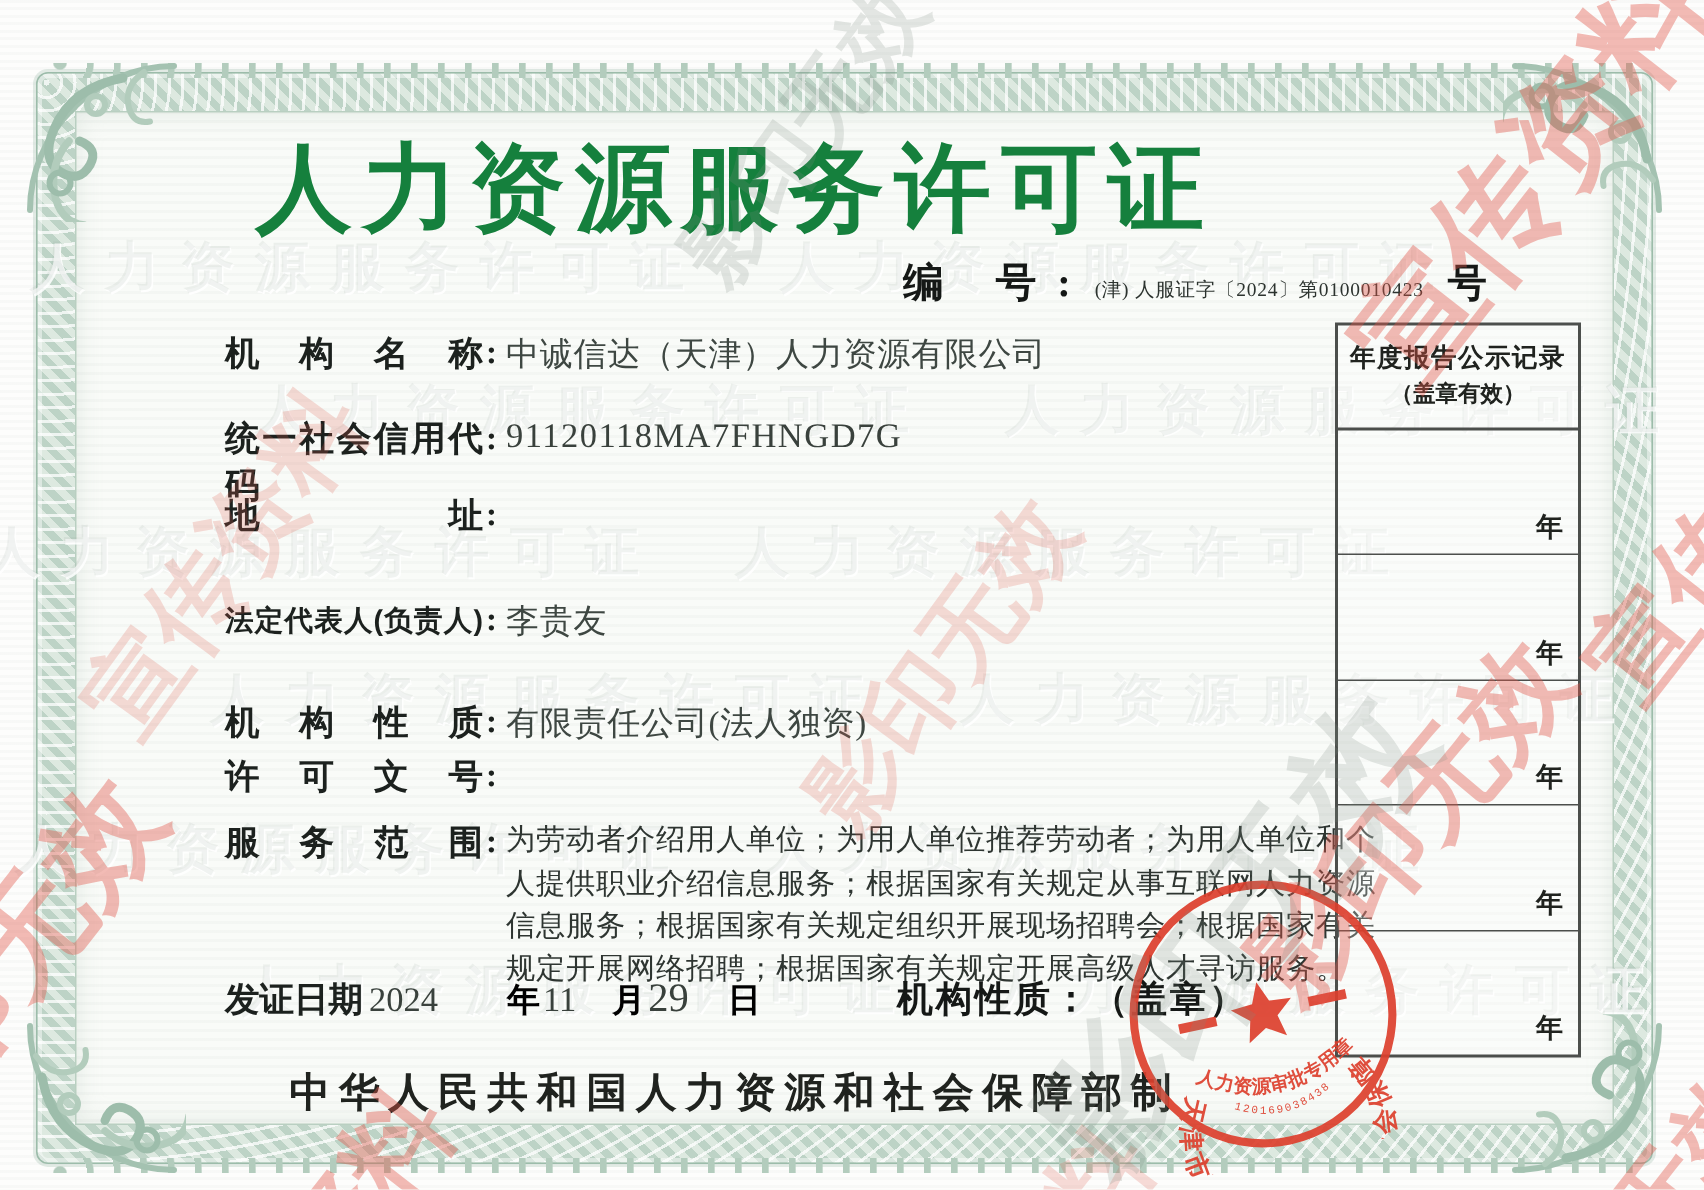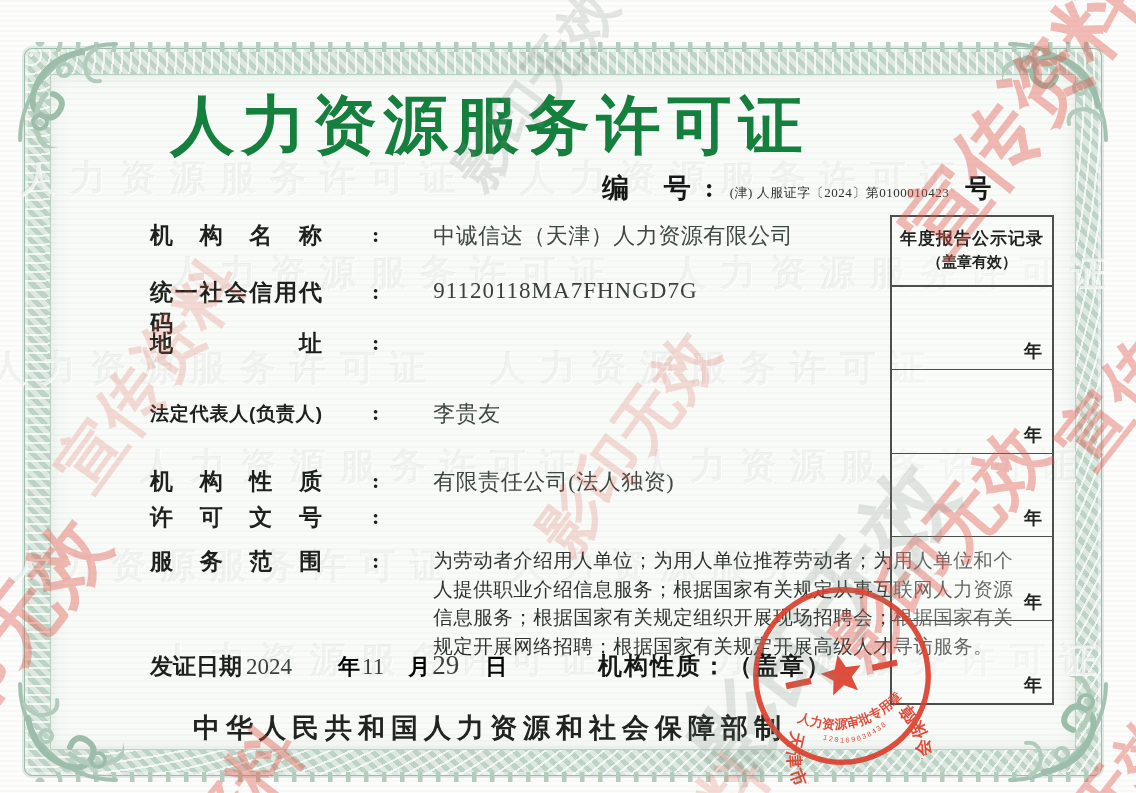--- a/index.html
+++ b/index.html
@@ -53,21 +53,21 @@
   .cert-title {
     position:absolute; top:8px; left:0; width:880px; text-align:center;
     font-size:64px; font-weight:bold; color:#15803d; letter-spacing:7px;
   }
 
   .serial-row { position:absolute; left:552px; top:96px; display:flex; align-items:baseline; white-space:nowrap; }
   .serial-label { font-weight:bold; font-size:27px; letter-spacing:14px; color:#151816; }
   .serial-value { font-size:13px; color:#2c332f; margin-left:2px; letter-spacing:0.5px; }
   .serial-suffix { font-weight:bold; font-size:26px; margin-left:16px; color:#151816; }
 
-  .field { position:absolute; left:100px; display:flex; align-items:flex-start;gap:48px; }
+  .field { position:absolute; left:100px; display:flex; align-items:flex-start; }
   .f-label {
     width:172px; flex:none; font-family:"Liberation Sans","DejaVu Sans",sans-serif;
     font-weight:bold; font-size:23px; color:#1c211e;
     text-align:justify; text-align-last:justify;
   }
   .f-label.small { font-size:19px; padding-top:3px; }
   .f-colon { flex:none; font-weight:bold; font-size:22px; margin:2px 6px 0 2px; color:#1c211e; }
   .f-value { font-size:22px; color:#3e4742; padding-top:1px; letter-spacing:0.5px; }
   .f-value.code { font-size:23px; letter-spacing:1px; color:#39413c; }
   .f-value.addr { width:562px; font-size:21px; line-height:31px; text-align:justify; }

